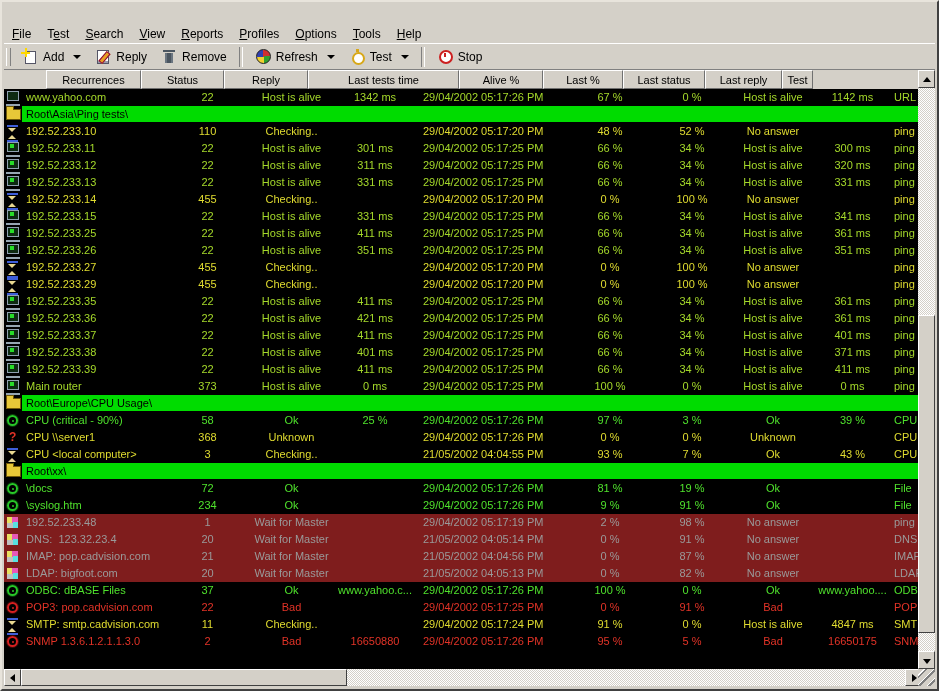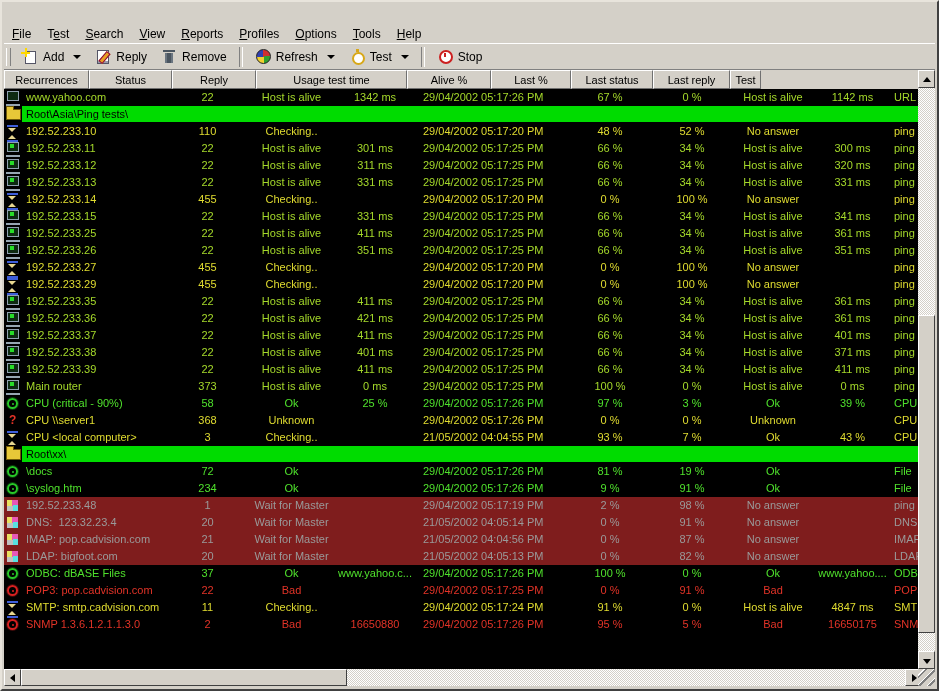--- a/index.html
+++ b/index.html
@@ -171,24 +171,24 @@
         <span class="dd"></span>
       </span>
       <span class="tsep"></span>
       <span class="tbtn">
         <span class="ticon ti-stop"></span>
         <span>Stop</span>
       </span>
     </div>
 
   <div class="gridhead">
-      <div class="hcell" style="width: 85px;"><span>Recurrences</span></div>
+      <div class="hcell" style="width: 95px; margin-left: 42px;"><span>Recurrences</span></div>
       <div class="hcell" style="width: 83px;"><span>Status</span></div>
       <div class="hcell" style="width: 84px;"><span>Reply</span></div>
-      <div class="hcell" style="width: 151px;"><span>Usage test time</span></div>
+      <div class="hcell" style="width: 151px;"><span>Last tests time</span></div>
       <div class="hcell" style="width: 84px;"><span>Alive %</span></div>
       <div class="hcell" style="width: 80px;"><span>Last %</span></div>
       <div class="hcell" style="width: 82px;"><span>Last status</span></div>
       <div class="hcell" style="width: 77px;"><span>Last reply</span></div>
       <div class="hcell" style="width: 31px;"><span>Test</span></div>
     </div>
 
   <div class="list">
       <div class="row t-alive"><span class="ric ri-monitor"></span><div class="cell ta-l" style="width: 161px; padding-left: 22px;">www.yahoo.com</div><div class="cell ta-c" style="width: 85px;">22</div><div class="cell ta-c" style="width: 83px;">Host is alive</div><div class="cell ta-c" style="width: 84px;">1342 ms</div><div class="cell ta-l" style="width: 151px; padding-left: 6px;">29/04/2002 05:17:26 PM</div><div class="cell ta-c" style="width: 84px;">67 %</div><div class="cell ta-c" style="width: 80px;">0 %</div><div class="cell ta-c" style="width: 82px;">Host is alive</div><div class="cell ta-c" style="width: 77px;">1142 ms</div><div class="cell ta-l" style="width: 31px; padding-left: 3px;">URL</div></div>
       <div class="row folder"><span class="ric ri-folder"></span><div class="folderband">Root\Asia\Ping tests\</div></div>
@@ -201,20 +201,21 @@
       <div class="row t-alive"><span class="ric ri-monitor lit"></span><div class="cell ta-l" style="width: 161px; padding-left: 22px;">192.52.233.25</div><div class="cell ta-c" style="width: 85px;">22</div><div class="cell ta-c" style="width: 83px;">Host is alive</div><div class="cell ta-c" style="width: 84px;">411 ms</div><div class="cell ta-l" style="width: 151px; padding-left: 6px;">29/04/2002 05:17:25 PM</div><div class="cell ta-c" style="width: 84px;">66 %</div><div class="cell ta-c" style="width: 80px;">34 %</div><div class="cell ta-c" style="width: 82px;">Host is alive</div><div class="cell ta-c" style="width: 77px;">361 ms</div><div class="cell ta-l" style="width: 31px; padding-left: 3px;">ping</div></div>
       <div class="row t-alive"><span class="ric ri-monitor lit"></span><div class="cell ta-l" style="width: 161px; padding-left: 22px;">192.52.233.26</div><div class="cell ta-c" style="width: 85px;">22</div><div class="cell ta-c" style="width: 83px;">Host is alive</div><div class="cell ta-c" style="width: 84px;">351 ms</div><div class="cell ta-l" style="width: 151px; padding-left: 6px;">29/04/2002 05:17:25 PM</div><div class="cell ta-c" style="width: 84px;">66 %</div><div class="cell ta-c" style="width: 80px;">34 %</div><div class="cell ta-c" style="width: 82px;">Host is alive</div><div class="cell ta-c" style="width: 77px;">351 ms</div><div class="cell ta-l" style="width: 31px; padding-left: 3px;">ping</div></div>
       <div class="row t-checking"><span class="ric ri-hourglass"></span><div class="cell ta-l" style="width: 161px; padding-left: 22px;">192.52.233.27</div><div class="cell ta-c" style="width: 85px;">455</div><div class="cell ta-c" style="width: 83px;">Checking..</div><div class="cell ta-c" style="width: 84px;"></div><div class="cell ta-l" style="width: 151px; padding-left: 6px;">29/04/2002 05:17:20 PM</div><div class="cell ta-c" style="width: 84px;">0 %</div><div class="cell ta-c" style="width: 80px;">100 %</div><div class="cell ta-c" style="width: 82px;">No answer</div><div class="cell ta-c" style="width: 77px;"></div><div class="cell ta-l" style="width: 31px; padding-left: 3px;">ping</div></div>
       <div class="row t-checking"><span class="ric ri-hourglass"></span><div class="cell ta-l" style="width: 161px; padding-left: 22px;">192.52.233.29</div><div class="cell ta-c" style="width: 85px;">455</div><div class="cell ta-c" style="width: 83px;">Checking..</div><div class="cell ta-c" style="width: 84px;"></div><div class="cell ta-l" style="width: 151px; padding-left: 6px;">29/04/2002 05:17:20 PM</div><div class="cell ta-c" style="width: 84px;">0 %</div><div class="cell ta-c" style="width: 80px;">100 %</div><div class="cell ta-c" style="width: 82px;">No answer</div><div class="cell ta-c" style="width: 77px;"></div><div class="cell ta-l" style="width: 31px; padding-left: 3px;">ping</div></div>
       <div class="row t-alive"><span class="ric ri-monitor lit"></span><div class="cell ta-l" style="width: 161px; padding-left: 22px;">192.52.233.35</div><div class="cell ta-c" style="width: 85px;">22</div><div class="cell ta-c" style="width: 83px;">Host is alive</div><div class="cell ta-c" style="width: 84px;">411 ms</div><div class="cell ta-l" style="width: 151px; padding-left: 6px;">29/04/2002 05:17:25 PM</div><div class="cell ta-c" style="width: 84px;">66 %</div><div class="cell ta-c" style="width: 80px;">34 %</div><div class="cell ta-c" style="width: 82px;">Host is alive</div><div class="cell ta-c" style="width: 77px;">361 ms</div><div class="cell ta-l" style="width: 31px; padding-left: 3px;">ping</div></div>
       <div class="row t-alive"><span class="ric ri-monitor lit"></span><div class="cell ta-l" style="width: 161px; padding-left: 22px;">192.52.233.36</div><div class="cell ta-c" style="width: 85px;">22</div><div class="cell ta-c" style="width: 83px;">Host is alive</div><div class="cell ta-c" style="width: 84px;">421 ms</div><div class="cell ta-l" style="width: 151px; padding-left: 6px;">29/04/2002 05:17:25 PM</div><div class="cell ta-c" style="width: 84px;">66 %</div><div class="cell ta-c" style="width: 80px;">34 %</div><div class="cell ta-c" style="width: 82px;">Host is alive</div><div class="cell ta-c" style="width: 77px;">361 ms</div><div class="cell ta-l" style="width: 31px; padding-left: 3px;">ping</div></div>
       <div class="row t-alive"><span class="ric ri-monitor lit"></span><div class="cell ta-l" style="width: 161px; padding-left: 22px;">192.52.233.37</div><div class="cell ta-c" style="width: 85px;">22</div><div class="cell ta-c" style="width: 83px;">Host is alive</div><div class="cell ta-c" style="width: 84px;">411 ms</div><div class="cell ta-l" style="width: 151px; padding-left: 6px;">29/04/2002 05:17:25 PM</div><div class="cell ta-c" style="width: 84px;">66 %</div><div class="cell ta-c" style="width: 80px;">34 %</div><div class="cell ta-c" style="width: 82px;">Host is alive</div><div class="cell ta-c" style="width: 77px;">401 ms</div><div class="cell ta-l" style="width: 31px; padding-left: 3px;">ping</div></div>
       <div class="row t-alive"><span class="ric ri-monitor lit"></span><div class="cell ta-l" style="width: 161px; padding-left: 22px;">192.52.233.38</div><div class="cell ta-c" style="width: 85px;">22</div><div class="cell ta-c" style="width: 83px;">Host is alive</div><div class="cell ta-c" style="width: 84px;">401 ms</div><div class="cell ta-l" style="width: 151px; padding-left: 6px;">29/04/2002 05:17:25 PM</div><div class="cell ta-c" style="width: 84px;">66 %</div><div class="cell ta-c" style="width: 80px;">34 %</div><div class="cell ta-c" style="width: 82px;">Host is alive</div><div class="cell ta-c" style="width: 77px;">371 ms</div><div class="cell ta-l" style="width: 31px; padding-left: 3px;">ping</div></div>
       <div class="row t-alive"><span class="ric ri-monitor lit"></span><div class="cell ta-l" style="width: 161px; padding-left: 22px;">192.52.233.39</div><div class="cell ta-c" style="width: 85px;">22</div><div class="cell ta-c" style="width: 83px;">Host is alive</div><div class="cell ta-c" style="width: 84px;">411 ms</div><div class="cell ta-l" style="width: 151px; padding-left: 6px;">29/04/2002 05:17:25 PM</div><div class="cell ta-c" style="width: 84px;">66 %</div><div class="cell ta-c" style="width: 80px;">34 %</div><div class="cell ta-c" style="width: 82px;">Host is alive</div><div class="cell ta-c" style="width: 77px;">411 ms</div><div class="cell ta-l" style="width: 31px; padding-left: 3px;">ping</div></div>
       <div class="row t-alive"><span class="ric ri-monitor lit"></span><div class="cell ta-l" style="width: 161px; padding-left: 22px;">Main router</div><div class="cell ta-c" style="width: 85px;">373</div><div class="cell ta-c" style="width: 83px;">Host is alive</div><div class="cell ta-c" style="width: 84px;">0 ms</div><div class="cell ta-l" style="width: 151px; padding-left: 6px;">29/04/2002 05:17:25 PM</div><div class="cell ta-c" style="width: 84px;">100 %</div><div class="cell ta-c" style="width: 80px;">0 %</div><div class="cell ta-c" style="width: 82px;">Host is alive</div><div class="cell ta-c" style="width: 77px;">0 ms</div><div class="cell ta-l" style="width: 31px; padding-left: 3px;">ping</div></div>
+      <div class="row folder"><span class="ric ri-folder"></span><div class="folderband">Root\Europe\CPU Usage\</div></div>
       <div class="row t-ok"><span class="ric ri-gear g-green"></span><div class="cell ta-l" style="width: 161px; padding-left: 22px;">CPU (critical - 90%)</div><div class="cell ta-c" style="width: 85px;">58</div><div class="cell ta-c" style="width: 83px;">Ok</div><div class="cell ta-c" style="width: 84px;">25 %</div><div class="cell ta-l" style="width: 151px; padding-left: 6px;">29/04/2002 05:17:26 PM</div><div class="cell ta-c" style="width: 84px;">97 %</div><div class="cell ta-c" style="width: 80px;">3 %</div><div class="cell ta-c" style="width: 82px;">Ok</div><div class="cell ta-c" style="width: 77px;">39 %</div><div class="cell ta-l" style="width: 31px; padding-left: 3px;">CPU</div></div>
       <div class="row t-checking"><span class="ric ri-question"></span><div class="cell ta-l" style="width: 161px; padding-left: 22px;">CPU \\server1</div><div class="cell ta-c" style="width: 85px;">368</div><div class="cell ta-c" style="width: 83px;">Unknown</div><div class="cell ta-c" style="width: 84px;"></div><div class="cell ta-l" style="width: 151px; padding-left: 6px;">29/04/2002 05:17:26 PM</div><div class="cell ta-c" style="width: 84px;">0 %</div><div class="cell ta-c" style="width: 80px;">0 %</div><div class="cell ta-c" style="width: 82px;">Unknown</div><div class="cell ta-c" style="width: 77px;"></div><div class="cell ta-l" style="width: 31px; padding-left: 3px;">CPU</div></div>
       <div class="row t-checking"><span class="ric ri-hourglass"></span><div class="cell ta-l" style="width: 161px; padding-left: 22px;">CPU &lt;local computer&gt;</div><div class="cell ta-c" style="width: 85px;">3</div><div class="cell ta-c" style="width: 83px;">Checking..</div><div class="cell ta-c" style="width: 84px;"></div><div class="cell ta-l" style="width: 151px; padding-left: 6px;">21/05/2002 04:04:55 PM</div><div class="cell ta-c" style="width: 84px;">93 %</div><div class="cell ta-c" style="width: 80px;">7 %</div><div class="cell ta-c" style="width: 82px;">Ok</div><div class="cell ta-c" style="width: 77px;">43 %</div><div class="cell ta-l" style="width: 31px; padding-left: 3px;">CPU</div></div>
       <div class="row folder"><span class="ric ri-folder"></span><div class="folderband">Root\xx\</div></div>
       <div class="row t-ok"><span class="ric ri-gear g-green"></span><div class="cell ta-l" style="width: 161px; padding-left: 22px;">\docs</div><div class="cell ta-c" style="width: 85px;">72</div><div class="cell ta-c" style="width: 83px;">Ok</div><div class="cell ta-c" style="width: 84px;"></div><div class="cell ta-l" style="width: 151px; padding-left: 6px;">29/04/2002 05:17:26 PM</div><div class="cell ta-c" style="width: 84px;">81 %</div><div class="cell ta-c" style="width: 80px;">19 %</div><div class="cell ta-c" style="width: 82px;">Ok</div><div class="cell ta-c" style="width: 77px;"></div><div class="cell ta-l" style="width: 31px; padding-left: 3px;">File</div></div>
       <div class="row t-ok"><span class="ric ri-gear g-green"></span><div class="cell ta-l" style="width: 161px; padding-left: 22px;">\syslog.htm</div><div class="cell ta-c" style="width: 85px;">234</div><div class="cell ta-c" style="width: 83px;">Ok</div><div class="cell ta-c" style="width: 84px;"></div><div class="cell ta-l" style="width: 151px; padding-left: 6px;">29/04/2002 05:17:26 PM</div><div class="cell ta-c" style="width: 84px;">9 %</div><div class="cell ta-c" style="width: 80px;">91 %</div><div class="cell ta-c" style="width: 82px;">Ok</div><div class="cell ta-c" style="width: 77px;"></div><div class="cell ta-l" style="width: 31px; padding-left: 3px;">File</div></div>
       <div class="row t-wait"><span class="ric ri-wait"></span><div class="cell ta-l" style="width: 161px; padding-left: 22px;">192.52.233.48</div><div class="cell ta-c" style="width: 85px;">1</div><div class="cell ta-c" style="width: 83px;">Wait for Master</div><div class="cell ta-c" style="width: 84px;"></div><div class="cell ta-l" style="width: 151px; padding-left: 6px;">29/04/2002 05:17:19 PM</div><div class="cell ta-c" style="width: 84px;">2 %</div><div class="cell ta-c" style="width: 80px;">98 %</div><div class="cell ta-c" style="width: 82px;">No answer</div><div class="cell ta-c" style="width: 77px;"></div><div class="cell ta-l" style="width: 31px; padding-left: 3px;">ping</div></div>
       <div class="row t-wait"><span class="ric ri-wait"></span><div class="cell ta-l" style="width: 161px; padding-left: 22px;">DNS:  123.32.23.4</div><div class="cell ta-c" style="width: 85px;">20</div><div class="cell ta-c" style="width: 83px;">Wait for Master</div><div class="cell ta-c" style="width: 84px;"></div><div class="cell ta-l" style="width: 151px; padding-left: 6px;">21/05/2002 04:05:14 PM</div><div class="cell ta-c" style="width: 84px;">0 %</div><div class="cell ta-c" style="width: 80px;">91 %</div><div class="cell ta-c" style="width: 82px;">No answer</div><div class="cell ta-c" style="width: 77px;"></div><div class="cell ta-l" style="width: 31px; padding-left: 3px;">DNS</div></div>
       <div class="row t-wait"><span class="ric ri-wait"></span><div class="cell ta-l" style="width: 161px; padding-left: 22px;">IMAP: pop.cadvision.com</div><div class="cell ta-c" style="width: 85px;">21</div><div class="cell ta-c" style="width: 83px;">Wait for Master</div><div class="cell ta-c" style="width: 84px;"></div><div class="cell ta-l" style="width: 151px; padding-left: 6px;">21/05/2002 04:04:56 PM</div><div class="cell ta-c" style="width: 84px;">0 %</div><div class="cell ta-c" style="width: 80px;">87 %</div><div class="cell ta-c" style="width: 82px;">No answer</div><div class="cell ta-c" style="width: 77px;"></div><div class="cell ta-l" style="width: 31px; padding-left: 3px;">IMAP</div></div>
       <div class="row t-wait"><span class="ric ri-wait"></span><div class="cell ta-l" style="width: 161px; padding-left: 22px;">LDAP: bigfoot.com</div><div class="cell ta-c" style="width: 85px;">20</div><div class="cell ta-c" style="width: 83px;">Wait for Master</div><div class="cell ta-c" style="width: 84px;"></div><div class="cell ta-l" style="width: 151px; padding-left: 6px;">21/05/2002 04:05:13 PM</div><div class="cell ta-c" style="width: 84px;">0 %</div><div class="cell ta-c" style="width: 80px;">82 %</div><div class="cell ta-c" style="width: 82px;">No answer</div><div class="cell ta-c" style="width: 77px;"></div><div class="cell ta-l" style="width: 31px; padding-left: 3px;">LDAP</div></div>

